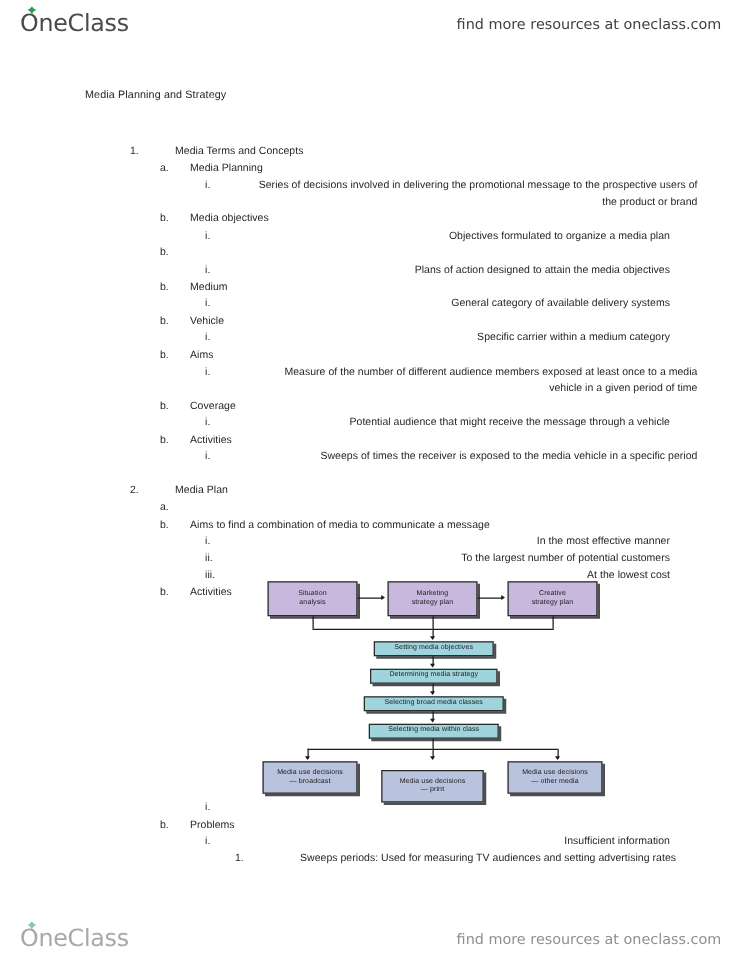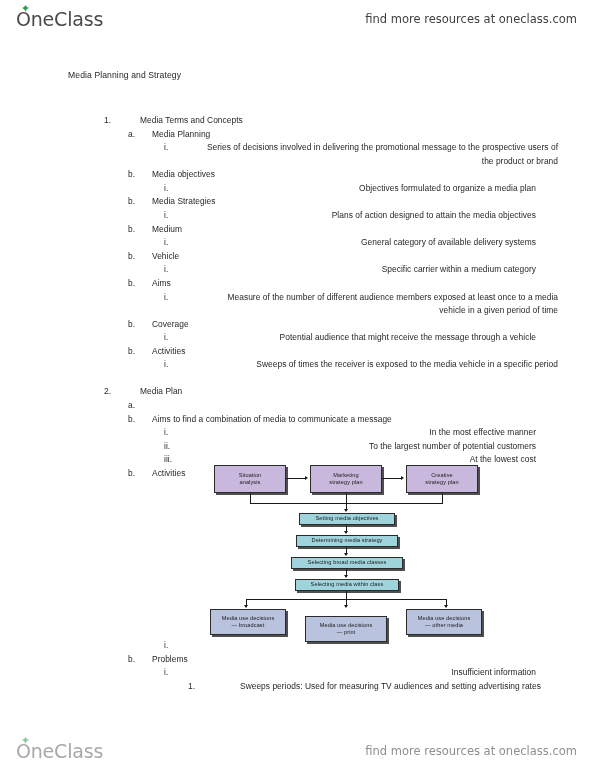--- a/index.html
+++ b/index.html
@@ -211,21 +211,20 @@
       <div class="row lvl2">
         <span class="marker">b.</span>
         <span class="txt">Media objectives</span>
       </div>
       <div class="row lvl3">
         <span class="marker">i.</span>
         <span class="txt">Objectives formulated to organize a media plan</span>
       </div>
       <div class="row lvl2">
         <span class="marker">b.</span>
-        <span class="txt">Media Strategies</span>
       </div>
       <div class="row lvl3">
         <span class="marker">i.</span>
         <span class="txt">Plans of action designed to attain the media objectives</span>
       </div>
       <div class="row lvl2">
         <span class="marker">b.</span>
         <span class="txt">Medium</span>
       </div>
       <div class="row lvl3">

